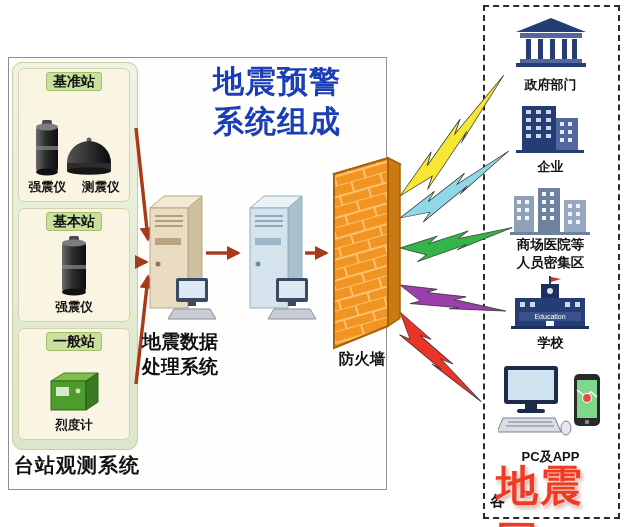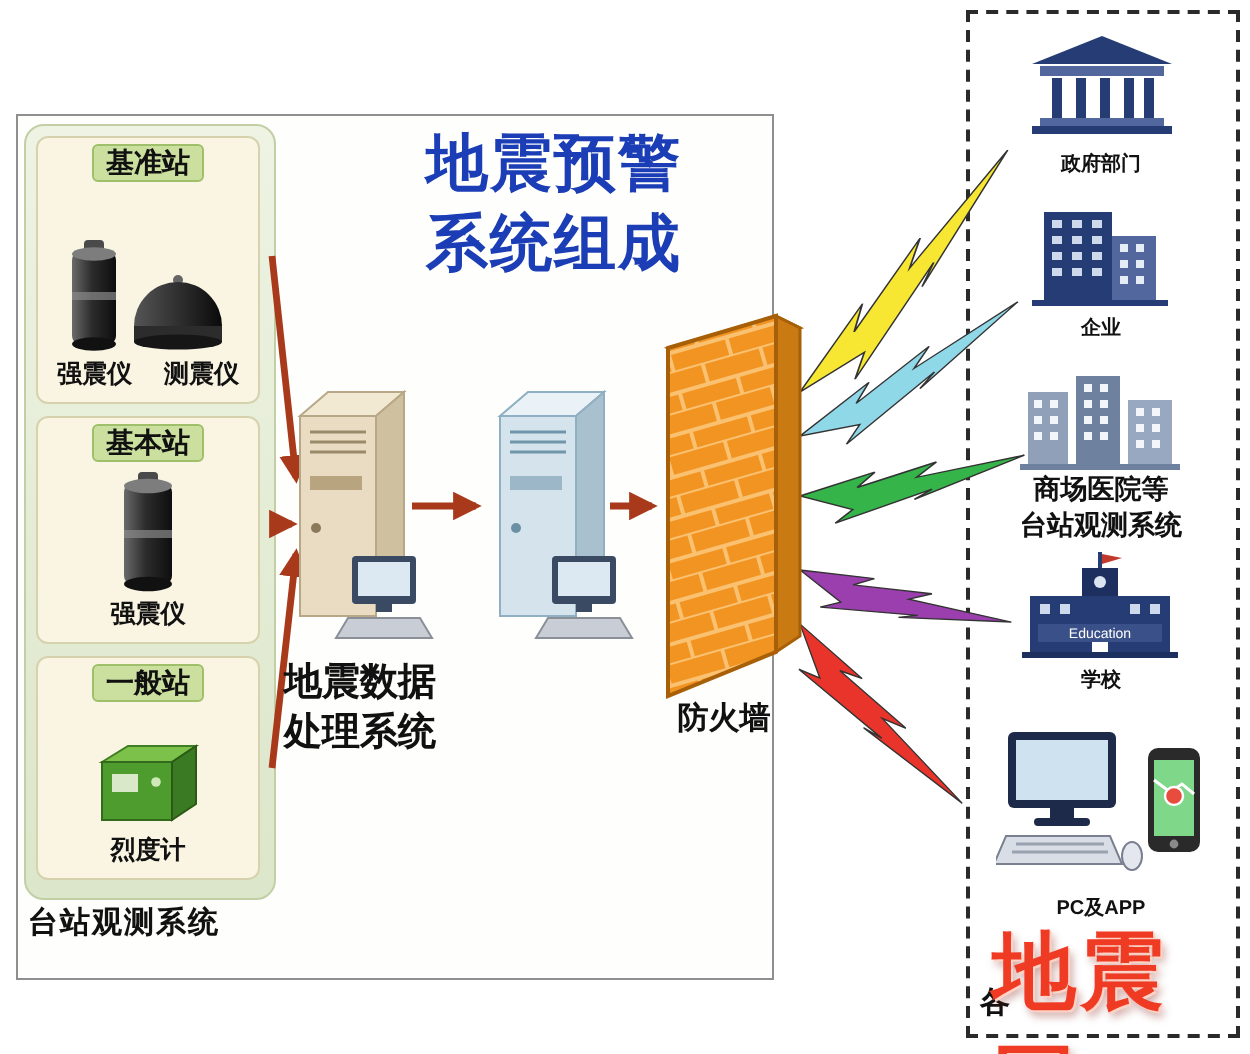--- a/index.html
+++ b/index.html
@@ -14,24 +14,24 @@
          background:linear-gradient(180deg,#eef3e3,#dce6ca);}
   .card{position:absolute;left:5px;width:112px;background:#f9f5e2;border:1px solid #d6d2ae;border-radius:6px;
         display:flex;flex-direction:column;align-items:center;box-sizing:border-box;}
   .card1{top:5px;height:134px;}
   .card2{top:145px;height:114px;}
   .card3{top:265px;height:112px;}
   .pill{margin-top:3px;font-size:14px;font-weight:bold;background:#cbe09e;border:1px solid #9fbf6a;
         border-radius:3px;padding:0 6px;line-height:17px;}
   .inst-row{flex:1;display:flex;align-items:flex-end;justify-content:center;gap:4px;padding-bottom:2px;}
   .lab-row{display:flex;gap:16px;font-size:12.5px;font-weight:bold;margin-bottom:5px;}
-  .panel-label{left:14px;top:452px;font-size:15px;font-weight:bold;letter-spacing:1px;}
+  .panel-label{left:14px;top:452px;font-size:20px;font-weight:bold;letter-spacing:1px;}
   .sys-label{width:86px;text-align:center;font-weight:bold;font-size:19px;line-height:1.3;white-space:pre-line;}
   .fw-label{left:324px;top:349px;width:76px;text-align:center;font-weight:bold;font-size:15.5px;}
-  .rec-label{left:483px;width:135px;text-align:center;font-weight:bold;font-size:10px;
+  .rec-label{left:483px;width:135px;text-align:center;font-weight:bold;font-size:13px;
              white-space:pre-line;line-height:1.35;}
   .partial{left:490px;top:492px;font-size:15px;font-weight:bold;}
   .wm-big{left:496px;top:458px;font-size:42px;font-weight:bold;color:#ef3b24;letter-spacing:2px;
           text-shadow:1px 1px 0 #ffd2c6,2px 3px 4px rgba(130,30,20,.4);}
   .wm-url{left:498px;top:503px;font-size:13px;font-weight:bold;color:#ef3b24;}
   svg{display:block;}
   .layer{left:0;top:0;pointer-events:none;}
 </style>
 </head>
 <body>
@@ -271,21 +271,21 @@
           <rect x="68" y="20" width="4" height="4"></rect>
         <rect x="60" y="28" width="4" height="4"></rect>
           <rect x="68" y="28" width="4" height="4"></rect>
         <rect x="60" y="36" width="4" height="4"></rect>
           <rect x="68" y="36" width="4" height="4"></rect>
       </g>
       <rect x="2" y="48" width="80" height="3" fill="#6e82a0"></rect>
     </svg>
   </div>
   <div class="abs rec-label" style="top:236px;font-size:13.5px;">商场医院等
-台站观测系统</div>
+人员密集区</div>
 
   <div class="abs" style="left:511px;top:276px;">
     <svg width="78" height="54" viewBox="0 0 78 54">
       <line x1="39" y1="0" x2="39" y2="8" stroke="#263c74" stroke-width="2"></line>
       <polygon points="40,1 50,3 40,6" fill="#c0392b"></polygon>
       <rect x="30" y="8" width="18" height="42" fill="#1d2f5e"></rect>
       <rect x="4" y="22" width="70" height="28" fill="#263c74"></rect>
       <circle cx="39" cy="15" r="3" fill="#dce4f2"></circle>
       <g fill="#cfd9ee">
         <rect x="9" y="26" width="5" height="5"></rect>

